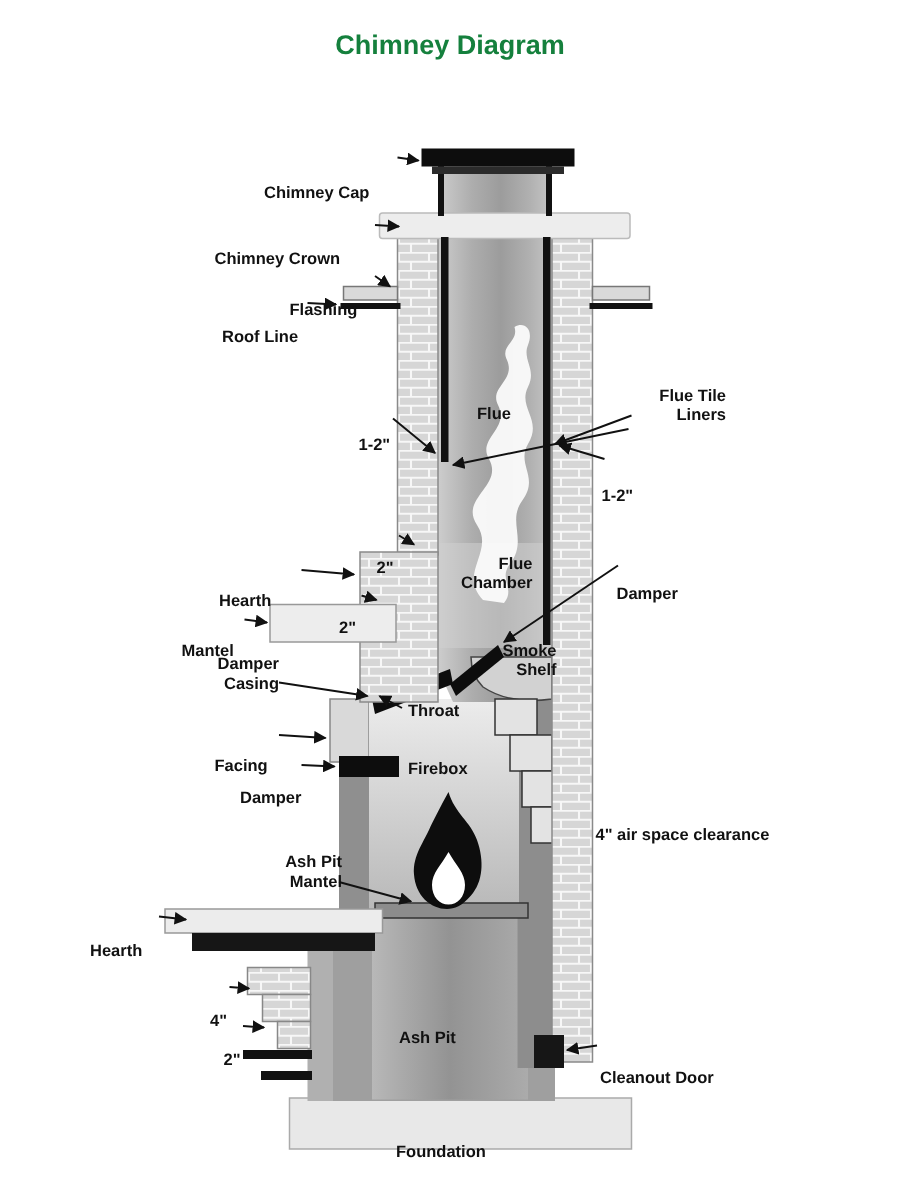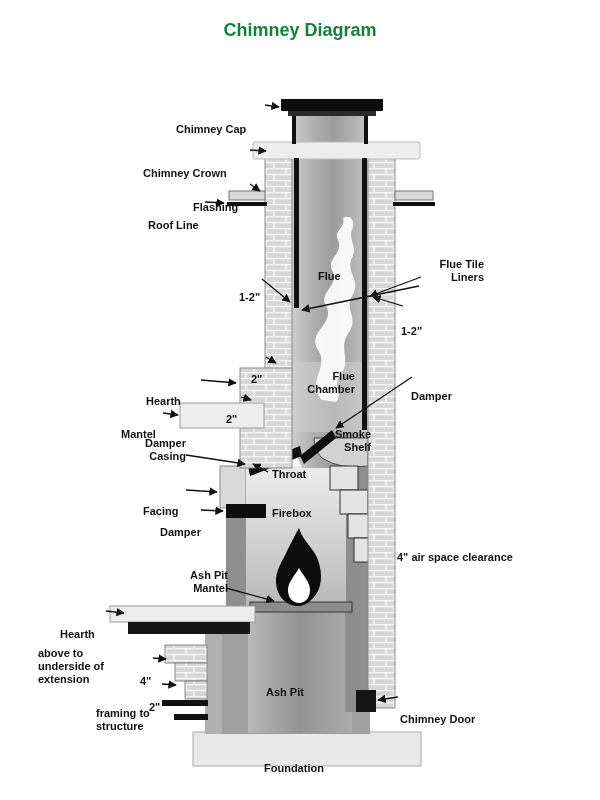--- a/index.html
+++ b/index.html
@@ -160,21 +160,19 @@
   <div class="lbl nowrap" style="left:411px;top:366px">Damper</div>
   <div class="lbl center" style="left:128px;top:437px;width:58px">Damper Casing</div>
   <div class="lbl center" style="left:325px;top:428px;width:46px">Smoke Shelf</div>
   <div class="lbl nowrap" style="left:272px;top:444px">Throat</div>
   <div class="lbl nowrap" style="left:143px;top:481px">Facing</div>
   <div class="lbl nowrap" style="left:160px;top:502px">Damper</div>
   <div class="lbl nowrap" style="left:272px;top:483px">Firebox</div>
   <div class="lbl nowrap" style="left:397px;top:527px">4" air space clearance</div>
   <div class="lbl center" style="left:174px;top:569px;width:54px">Ash Pit Mantel</div>
   <div class="lbl nowrap" style="left:60px;top:604px">Hearth</div>
-  <div class="lbl" style="left:38px;top:647px;width:92px">above to underside of extension</div>
   <div class="lbl nowrap" style="left:140px;top:651px">4"</div>
   <div class="lbl nowrap" style="left:149px;top:677px">2"</div>
   <div class="lbl nowrap" style="left:266px;top:662px">Ash Pit</div>
-  <div class="lbl nowrap" style="left:400px;top:689px">Chimney Door</div>
-  <div class="lbl" style="left:96px;top:707px;width:74px">framing to structure</div>
+  <div class="lbl nowrap" style="left:400px;top:689px">Cleanout Door</div>
   <div class="lbl nowrap" style="left:264px;top:738px">Foundation</div>
 
 </div>
 
 </body></html>

